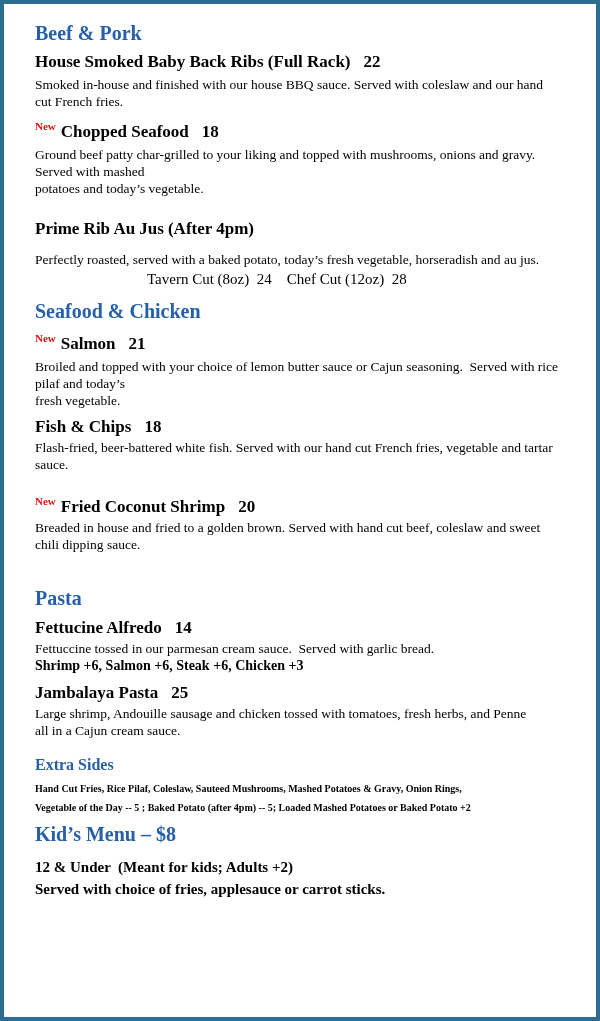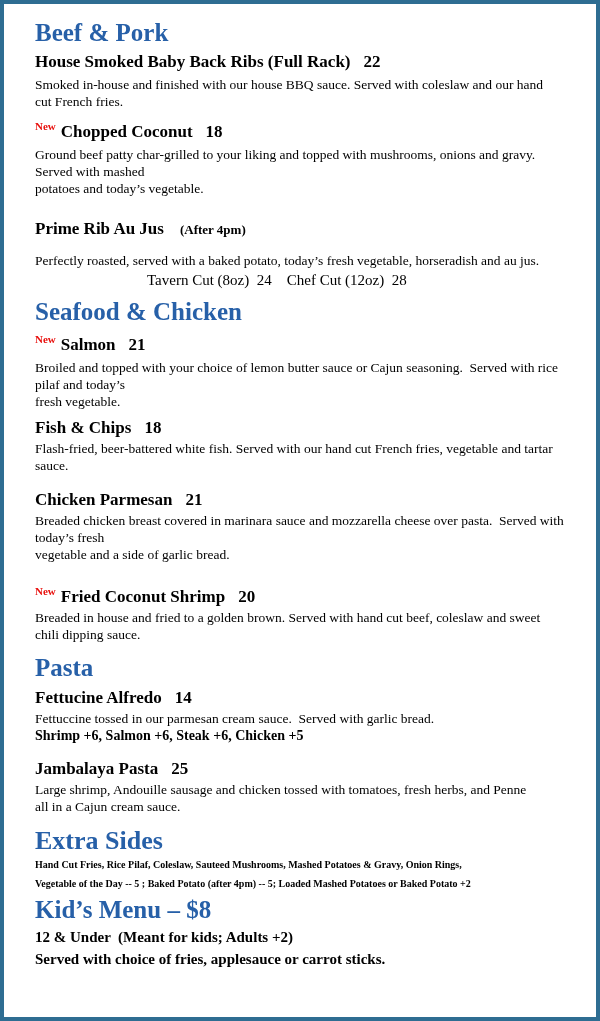--- a/index.html
+++ b/index.html
@@ -8,35 +8,35 @@
     width:600px; height:1021px;
     background:#ffffff;
     border:4px solid #2e6d92;
     font-family:"Liberation Serif","DejaVu Serif",serif;
     color:#000;
     overflow:hidden;
   }
   .menu { padding:12px 30px 0 31px; }
   .section-title {
     color:#2760a8;
-    font-size:25px;
+    font-size:20px;
     line-height:34px;
     font-weight:bold;
   }
-  .section-title.small { font-size:26px; line-height:24px; }
+  .section-title.small { font-size:16px; line-height:24px; }
   .item-head { font-size:17px; font-weight:bold; line-height:20px; }
   .new-badge {
     color:#e8110e;
     font-size:11px;
     font-weight:bold;
     vertical-align:7px;
     margin-right:5px;
   }
   .price { margin-left:13px; }
-  .suffix { font-size:13px; margin-left:16px;text-align:right; }
+  .suffix { font-size:17px; margin-left:4px;text-align:right; }
   .desc {
     font-size:13.5px;
     line-height:17px;
     white-space:pre-wrap;
     margin-top:4px;
   }
   .addons {
     font-size:14px;
     font-weight:bold;
     line-height:18px;
@@ -73,21 +73,21 @@
     <div class="item" style="margin-top:2px">
       <div class="item-head">
         <span>House Smoked Baby Back Ribs (Full Rack)</span><span class="price">22</span>
       </div>
       <div class="desc">Smoked in-house and finished with our house BBQ sauce. Served with coleslaw and our hand
 cut French fries.</div>
     </div>
 
     <div class="item" style="margin-top:6px">
       <div class="item-head">
-        <span class="new-badge">New</span><span>Chopped Coconut</span><span class="price">18</span>
+        <span class="new-badge">New</span><span>Chopped Seafood</span><span class="price">18</span>
       </div>
       <div class="desc">Ground beef patty char-grilled to your liking and topped with mushrooms, onions and gravy.  Served with mashed
 potatoes and today’s vegetable.</div>
     </div>
 
     <div class="item" style="margin-top:22px">
       <div class="item-head">
         <span>Prime Rib Au Jus</span><span class="suffix">(After 4pm)</span>
       </div>
       <div class="desc" style="margin-top:12px">Perfectly roasted, served with a baked potato, today’s fresh vegetable, horseradish and au jus.</div>
@@ -106,62 +106,55 @@
 fresh vegetable.</div>
     </div>
 
     <div class="item" style="margin-top:8px">
       <div class="item-head">
         <span>Fish &amp; Chips</span><span class="price">18</span>
       </div>
       <div class="desc" style="margin-top:2px">Flash-fried, beer-battered white fish. Served with our hand cut French fries, vegetable and tartar sauce.</div>
     </div>
 
-    <div class="item" style="margin-top:16px">
-      <div class="item-head">
-        <span>Chicken Parmesan</span><span class="price">21</span>
-      </div>
-      <div class="desc" style="margin-top:2px">Breaded chicken breast covered in marinara sauce and mozzarella cheese over pasta.  Served with today’s fresh
-vegetable and a side of garlic bread.</div>
-    </div>
 
     <div class="item" style="margin-top:18px">
       <div class="item-head">
         <span class="new-badge">New</span><span>Fried Coconut Shrimp</span><span class="price">20</span>
       </div>
       <div class="desc" style="margin-top:2px">Breaded in house and fried to a golden brown. Served with hand cut beef, coleslaw and sweet chili dipping sauce.</div>
     </div>
   </section>
 
   <section>
-    <h1 class="section-title" style="margin-top:8px">Pasta</h1>
+    <h1 class="section-title" style="margin-top:28px">Pasta</h1>
 
     <div class="item" style="margin-top:3px">
       <div class="item-head">
         <span>Fettucine Alfredo</span><span class="price">14</span>
       </div>
       <div class="desc" style="margin-top:2px">Fettuccine tossed in our parmesan cream sauce.  Served with garlic bread.</div>
-      <div class="addons">Shrimp +6, Salmon +6, Steak +6, Chicken +5</div>
+      <div class="addons">Shrimp +6, Salmon +6, Steak +6, Chicken +3</div>
     </div>
 
-    <div class="item" style="margin-top:14px">
+    <div class="item" style="margin-top:8px">
       <div class="item-head">
         <span>Jambalaya Pasta</span><span class="price">25</span>
       </div>
       <div class="desc" style="margin-top:2px">Large shrimp, Andouille sausage and chicken tossed with tomatoes, fresh herbs, and Penne
 all in a Cajun cream sauce.</div>
     </div>
   </section>
 
   <section>
     <h1 class="section-title small" style="margin-top:14px">Extra Sides</h1>
     <div class="extra-text" style="margin-top:2px">Hand Cut Fries, Rice Pilaf, Coleslaw, Sauteed Mushrooms, Mashed Potatoes &amp; Gravy, Onion Rings,
 Vegetable of the Day -- 5 ; Baked Potato (after 4pm) -- 5; Loaded Mashed Potatoes or Baked Potato +2</div>
   </section>
 
   <section>
     <h1 class="section-title" style="margin-top:0">Kid’s Menu – $8</h1>
-    <div class="kid-note" style="margin-top:0">12 &amp; Under  (Meant for kids; Adults +2)</div>
+    <div class="kid-note" style="margin-top:6px">12 &amp; Under  (Meant for kids; Adults +2)</div>
     <div class="kid-note" style="margin-top:2px">Served with choice of fries, applesauce or carrot sticks.</div>
 
   </section>
 
 </div>
 
 </body></html>

